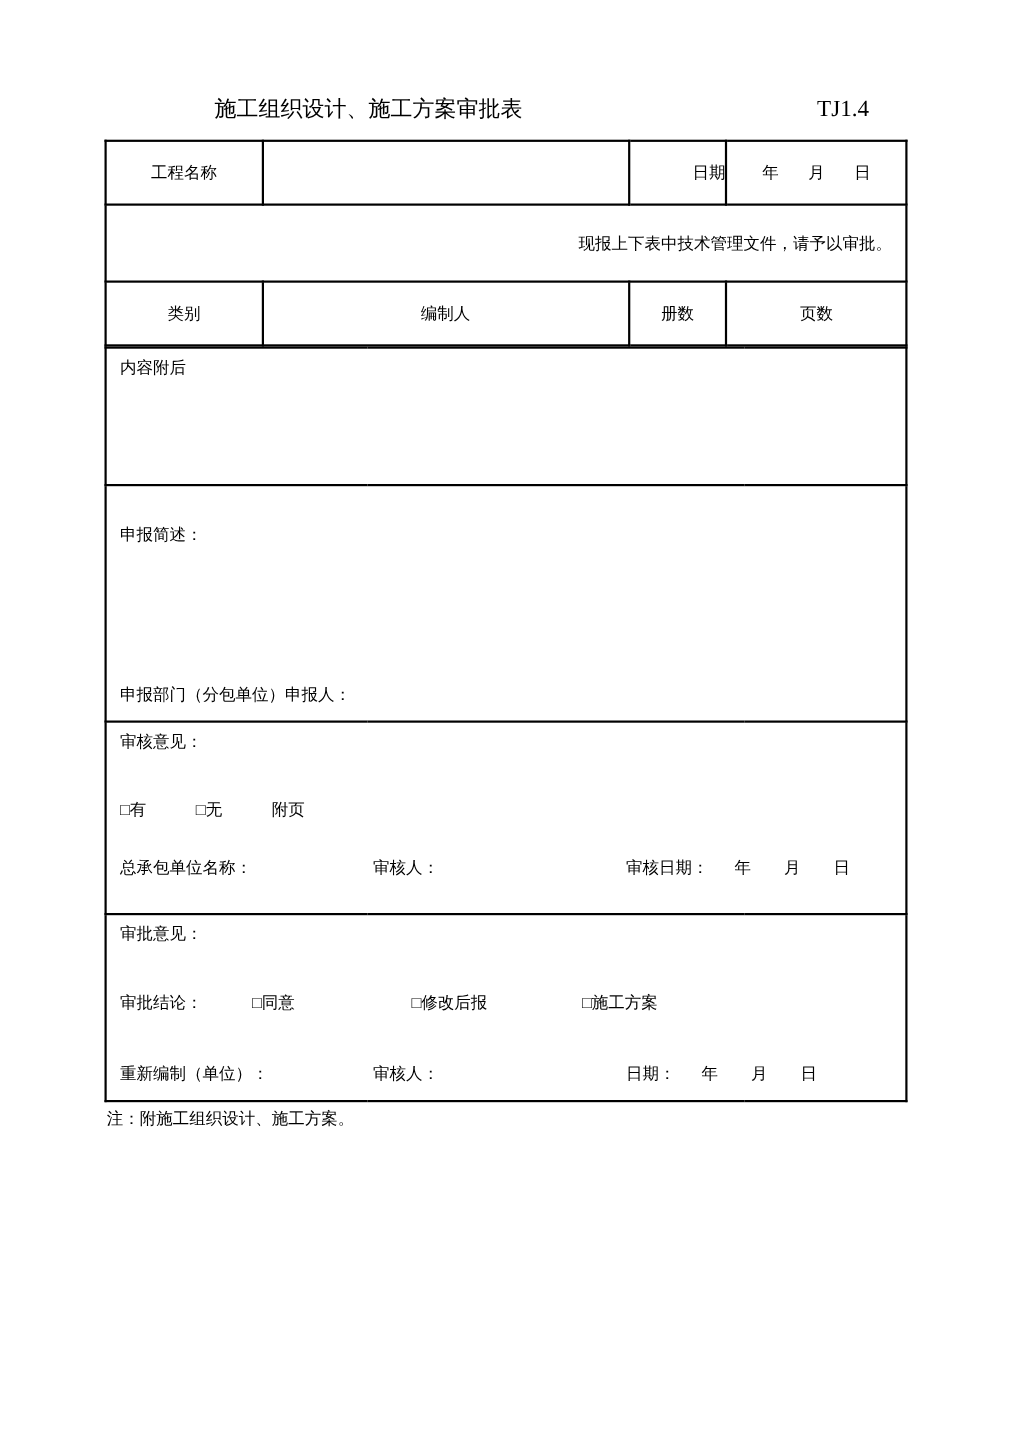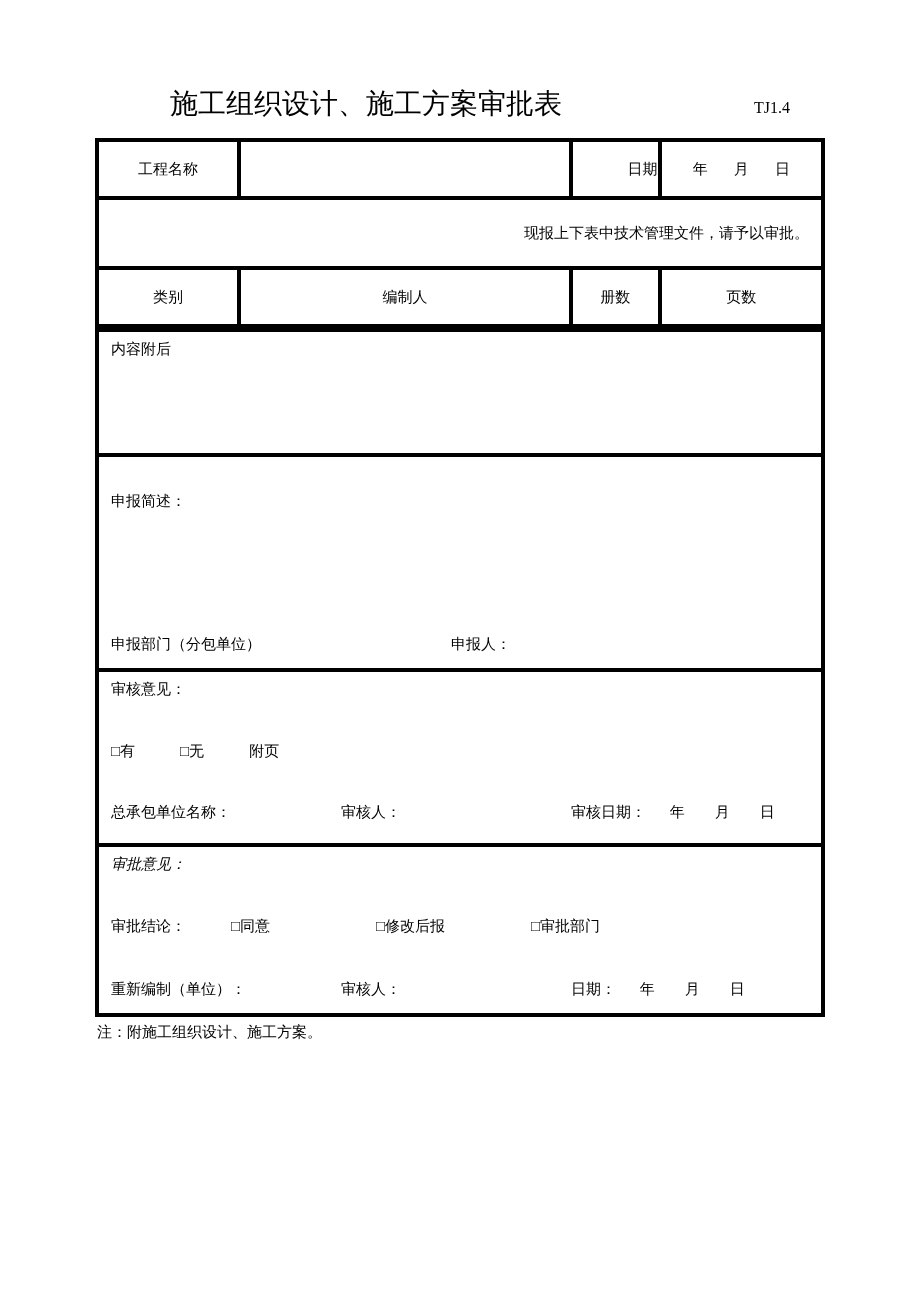--- a/index.html
+++ b/index.html
@@ -10,37 +10,37 @@
       padding: 85px 95px 40px 95px;
       color: #000;
     }
     .header {
       display: flex;
       align-items: baseline;
       margin-bottom: 15px;
       padding: 0 5px;
     }
     .title {
-      font-size: 28px;
+      font-size: 20px;
       font-weight: normal;
-      margin-left: 70px;
+      margin-left: 95px;
     }
     .code {
-      font-size: 16px;
+      font-size: 21px;
       margin-left: auto;
       margin-right: 30px;
       font-family: "Times New Roman", serif;
     }
     table {
       border-collapse: collapse;
       width: 100%;
       font-size: 15px;
     }
     td, th {
-      border: 4px solid #000000;
+      border: 2px solid #000000;
       padding: 0;
     }
     .r1 td { height: 58px; }
     .r1 .c1 { width: 112px; text-align: center; }
     .r1 .c2 { width: 382px; }
     .r1 .c3 { width: 60px; text-align: right; }
     .r1 .c4 { width: 176px; }
     .r1 .dateparts {
       display: flex;
       justify-content: space-around;
@@ -63,56 +63,56 @@
     }
     .reportdesc .top { padding: 35px 12px 0 12px; }
     .reportdesc .bottom {
       position: absolute;
       bottom: 14px;
       left: 12px;
       right: 12px;
       display: flex;
     }
     .reportdesc .bottom .lbl1 { }
-    .reportdesc .bottom .lbl2 { margin-left: 190px; }
+    .reportdesc .bottom .lbl2 { }
     .review {
       height: 175px;
       vertical-align: top;
       position: relative;
     }
     .review .top { padding: 8px 12px; }
     .review .mid {
       position: absolute;
       top: 70px;
       left: 12px;
       display: flex;
       gap: 45px;
       align-items: center;
     }
     .review .bottom {
       position: absolute;
-      bottom: 21px;
+      bottom: 31px;
       left: 12px;
       right: 12px;
       display: flex;
     }
     .review .bottom .seg1 { width: 230px; }
     .review .bottom .seg2 { width: 230px; }
     .review .bottom .seg3 { }
     .review .bottom .dateinline {
       display: inline-flex;
       gap: 30px;
       margin-left: 20px;
     }
     .approve {
       height: 170px;
       vertical-align: top;
       position: relative;
     }
-    .approve .top { padding: 8px 12px; font-style: italic; }
+    .approve .top { padding: 8px 12px; }
     .approve .mid {
       position: absolute;
       top: 70px;
       left: 12px;
       display: flex;
     }
     .approve .mid .a1 { width: 120px; }
     .approve .mid .a2 { width: 145px; }
     .approve .mid .a3 { width: 155px; }
     .approve .mid .a4 { }
@@ -215,21 +215,21 @@
       </div>
     </td>
   </tr>
   <tr>
     <td colspan="4" class="approve">
       <div class="top">审批意见：</div>
       <div class="mid">
         <span class="a1">审批结论：</span>
         <span class="a2 chk">□同意</span>
         <span class="a3 chk">□修改后报</span>
-        <span class="a4 chk">□审批部门</span>
+        <span class="a4 chk">□施工方案</span>
       </div>
       <div class="bottom">
         <span class="seg1">重新编制（单位）：</span>
         <span class="seg2">审核人：</span>
         <span class="seg3">
           <span>日期：</span>
           <span class="dateinline">
             <span>年</span>
             <span>月</span>
             <span>日</span>

